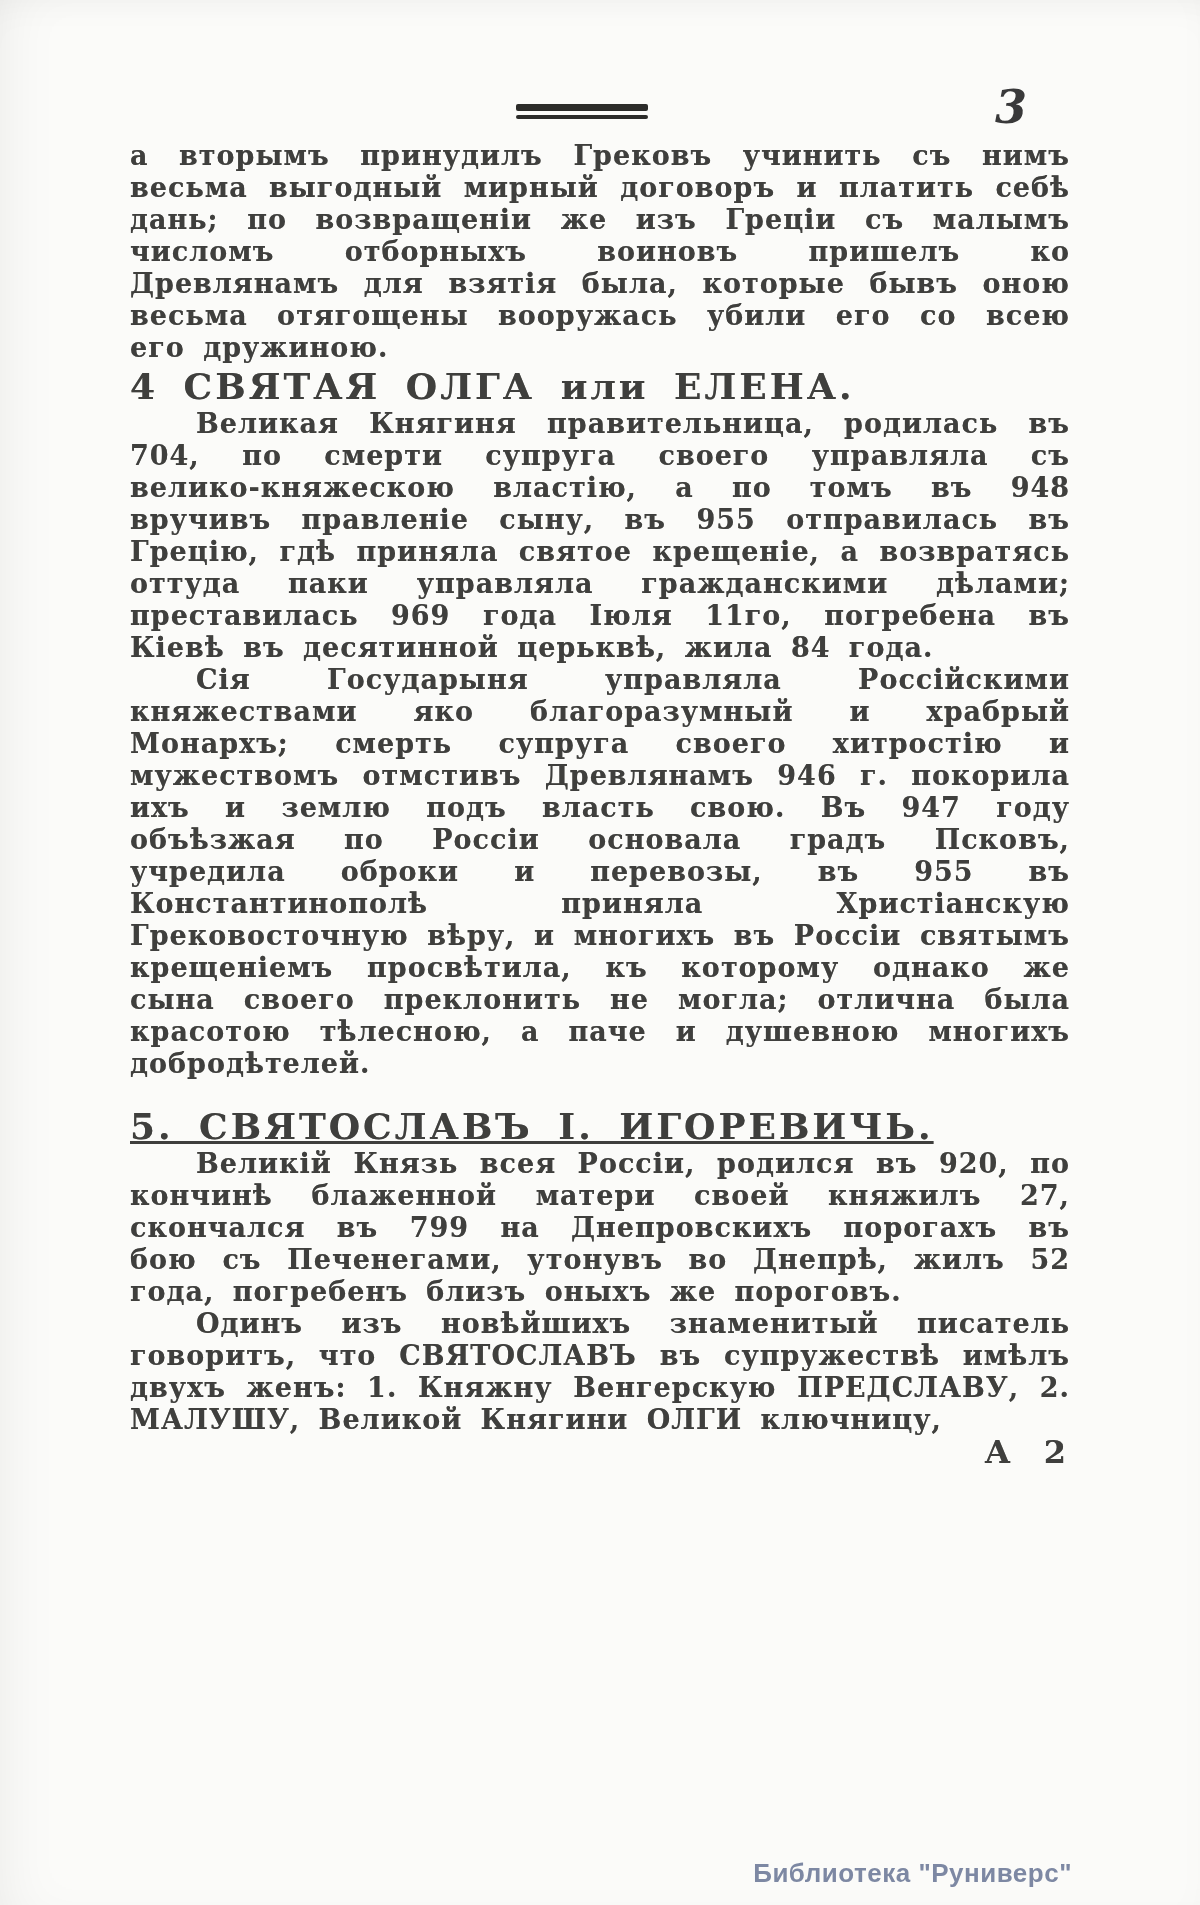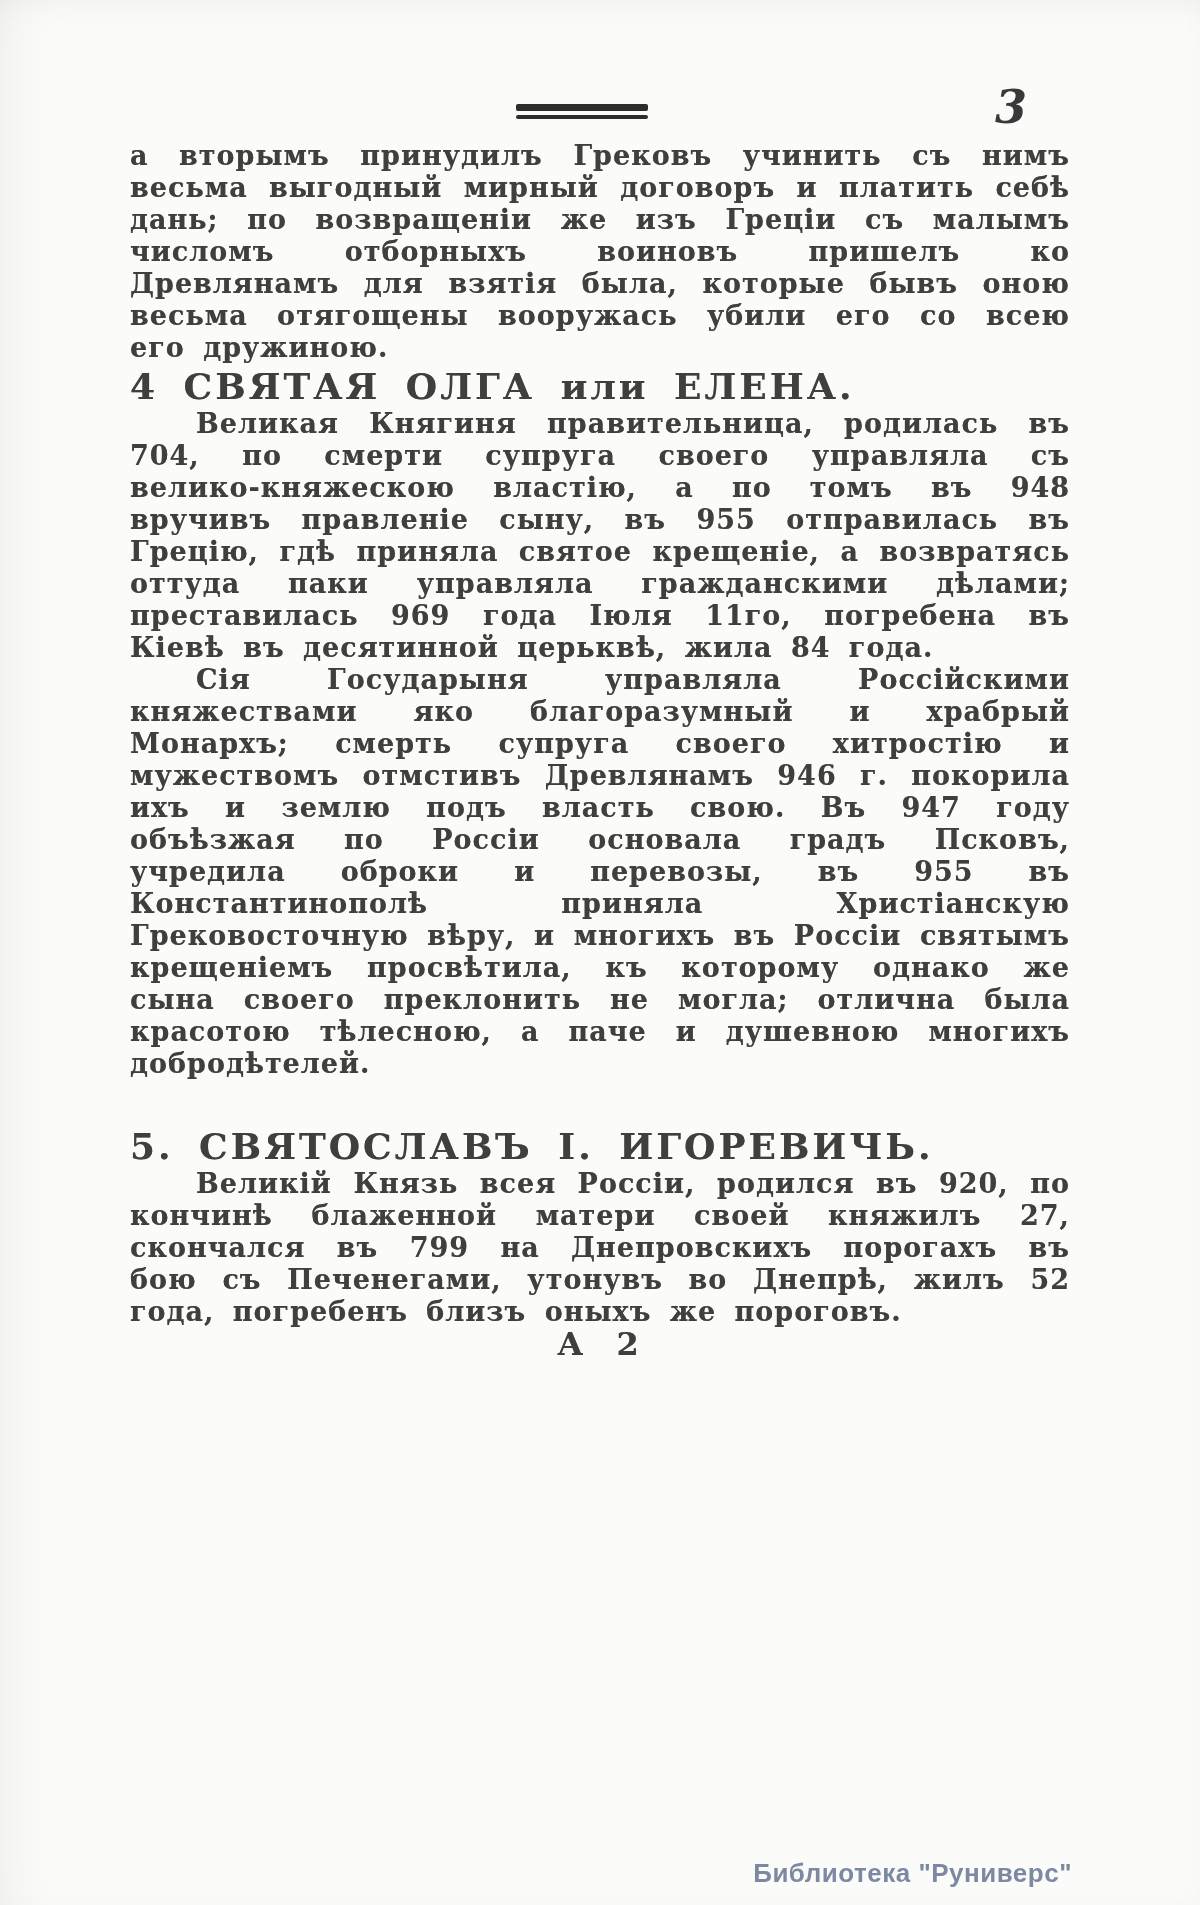--- a/index.html
+++ b/index.html
@@ -75,26 +75,27 @@
     margin: 44px 0 26px 0;
     text-align: left;
     font-size: 36px;
     line-height: 44px;
     font-weight: 700;
     letter-spacing: 3px;
     word-spacing: 10px;
     text-indent: 0;
   }
   .section-heading.second {
-    margin-top: 44px;
+    margin-top: 24px;
+    text-decoration: underline;
   }
 
   .signature-mark {
     margin-top: 14px;
-    text-align: center;
+    text-align: right;
     font-size: 32px;
     letter-spacing: 4px;
     word-spacing: 14px;
     font-weight: 700;
     text-indent: 0;
   }
 
   .watermark {
     position: absolute;
     right: 128px;
@@ -126,20 +127,21 @@
     <p class="section-heading">4 СВЯТАЯ ОЛГА или ЕЛЕНА.</p>
 
     <p class="indented">Великая Княгиня правительница, родилась въ 704, по смерти супруга своего управляла съ велико-княжескою властію, а по томъ въ 948 вручивъ правленіе сыну, въ 955 отправилась въ Грецію, гдѣ приняла святое крещеніе, а возвратясь оттуда паки управляла гражданскими дѣлами; преставилась 969 года Іюля 11го, погребена въ Кіевѣ въ десятинной церьквѣ, жила 84 года.</p>
 
     <p class="indented">Сія Государыня управляла Россійскими княжествами яко благоразумный и храбрый Монархъ; смерть супруга своего хитростію и мужествомъ отмстивъ Древлянамъ 946 г. покорила ихъ и землю подъ власть свою. Въ 947 году объѣзжая по Россіи основала градъ Псковъ, учредила оброки и перевозы, въ 955 въ Константинополѣ приняла Христіанскую Грековосточную вѣру, и многихъ въ Россіи святымъ крещеніемъ просвѣтила, къ которому однако же сына своего преклонить не могла; отлична была красотою тѣлесною, а паче и душевною многихъ добродѣтелей.</p>
 
     <p class="section-heading second">5. СВЯТОСЛАВЪ I. ИГОРЕВИЧЬ.</p>
 
     <p class="indented">Великій Князь всея Россіи, родился въ 920, по кончинѣ блаженной матери своей княжилъ 27, скончался въ 799 на Днепровскихъ порогахъ въ бою съ Печенегами, утонувъ во Днепрѣ, жилъ 52 года, погребенъ близъ оныхъ же пороговъ.</p>
 
+    <p class="indented">Одинъ изъ новѣйшихъ знаменитый писатель говоритъ, что СВЯТОСЛАВЪ въ супружествѣ имѣлъ двухъ женъ: 1. Княжну Венгерскую ПРЕДСЛАВУ, 2. МАЛУШУ, Великой Княгини ОЛГИ ключницу,</p>
 
     <p class="signature-mark">А 2</p>
 
   </div>
 
   <div class="watermark">Библиотека "Руниверс"</div>
 
 </div>
 
 </body></html>

